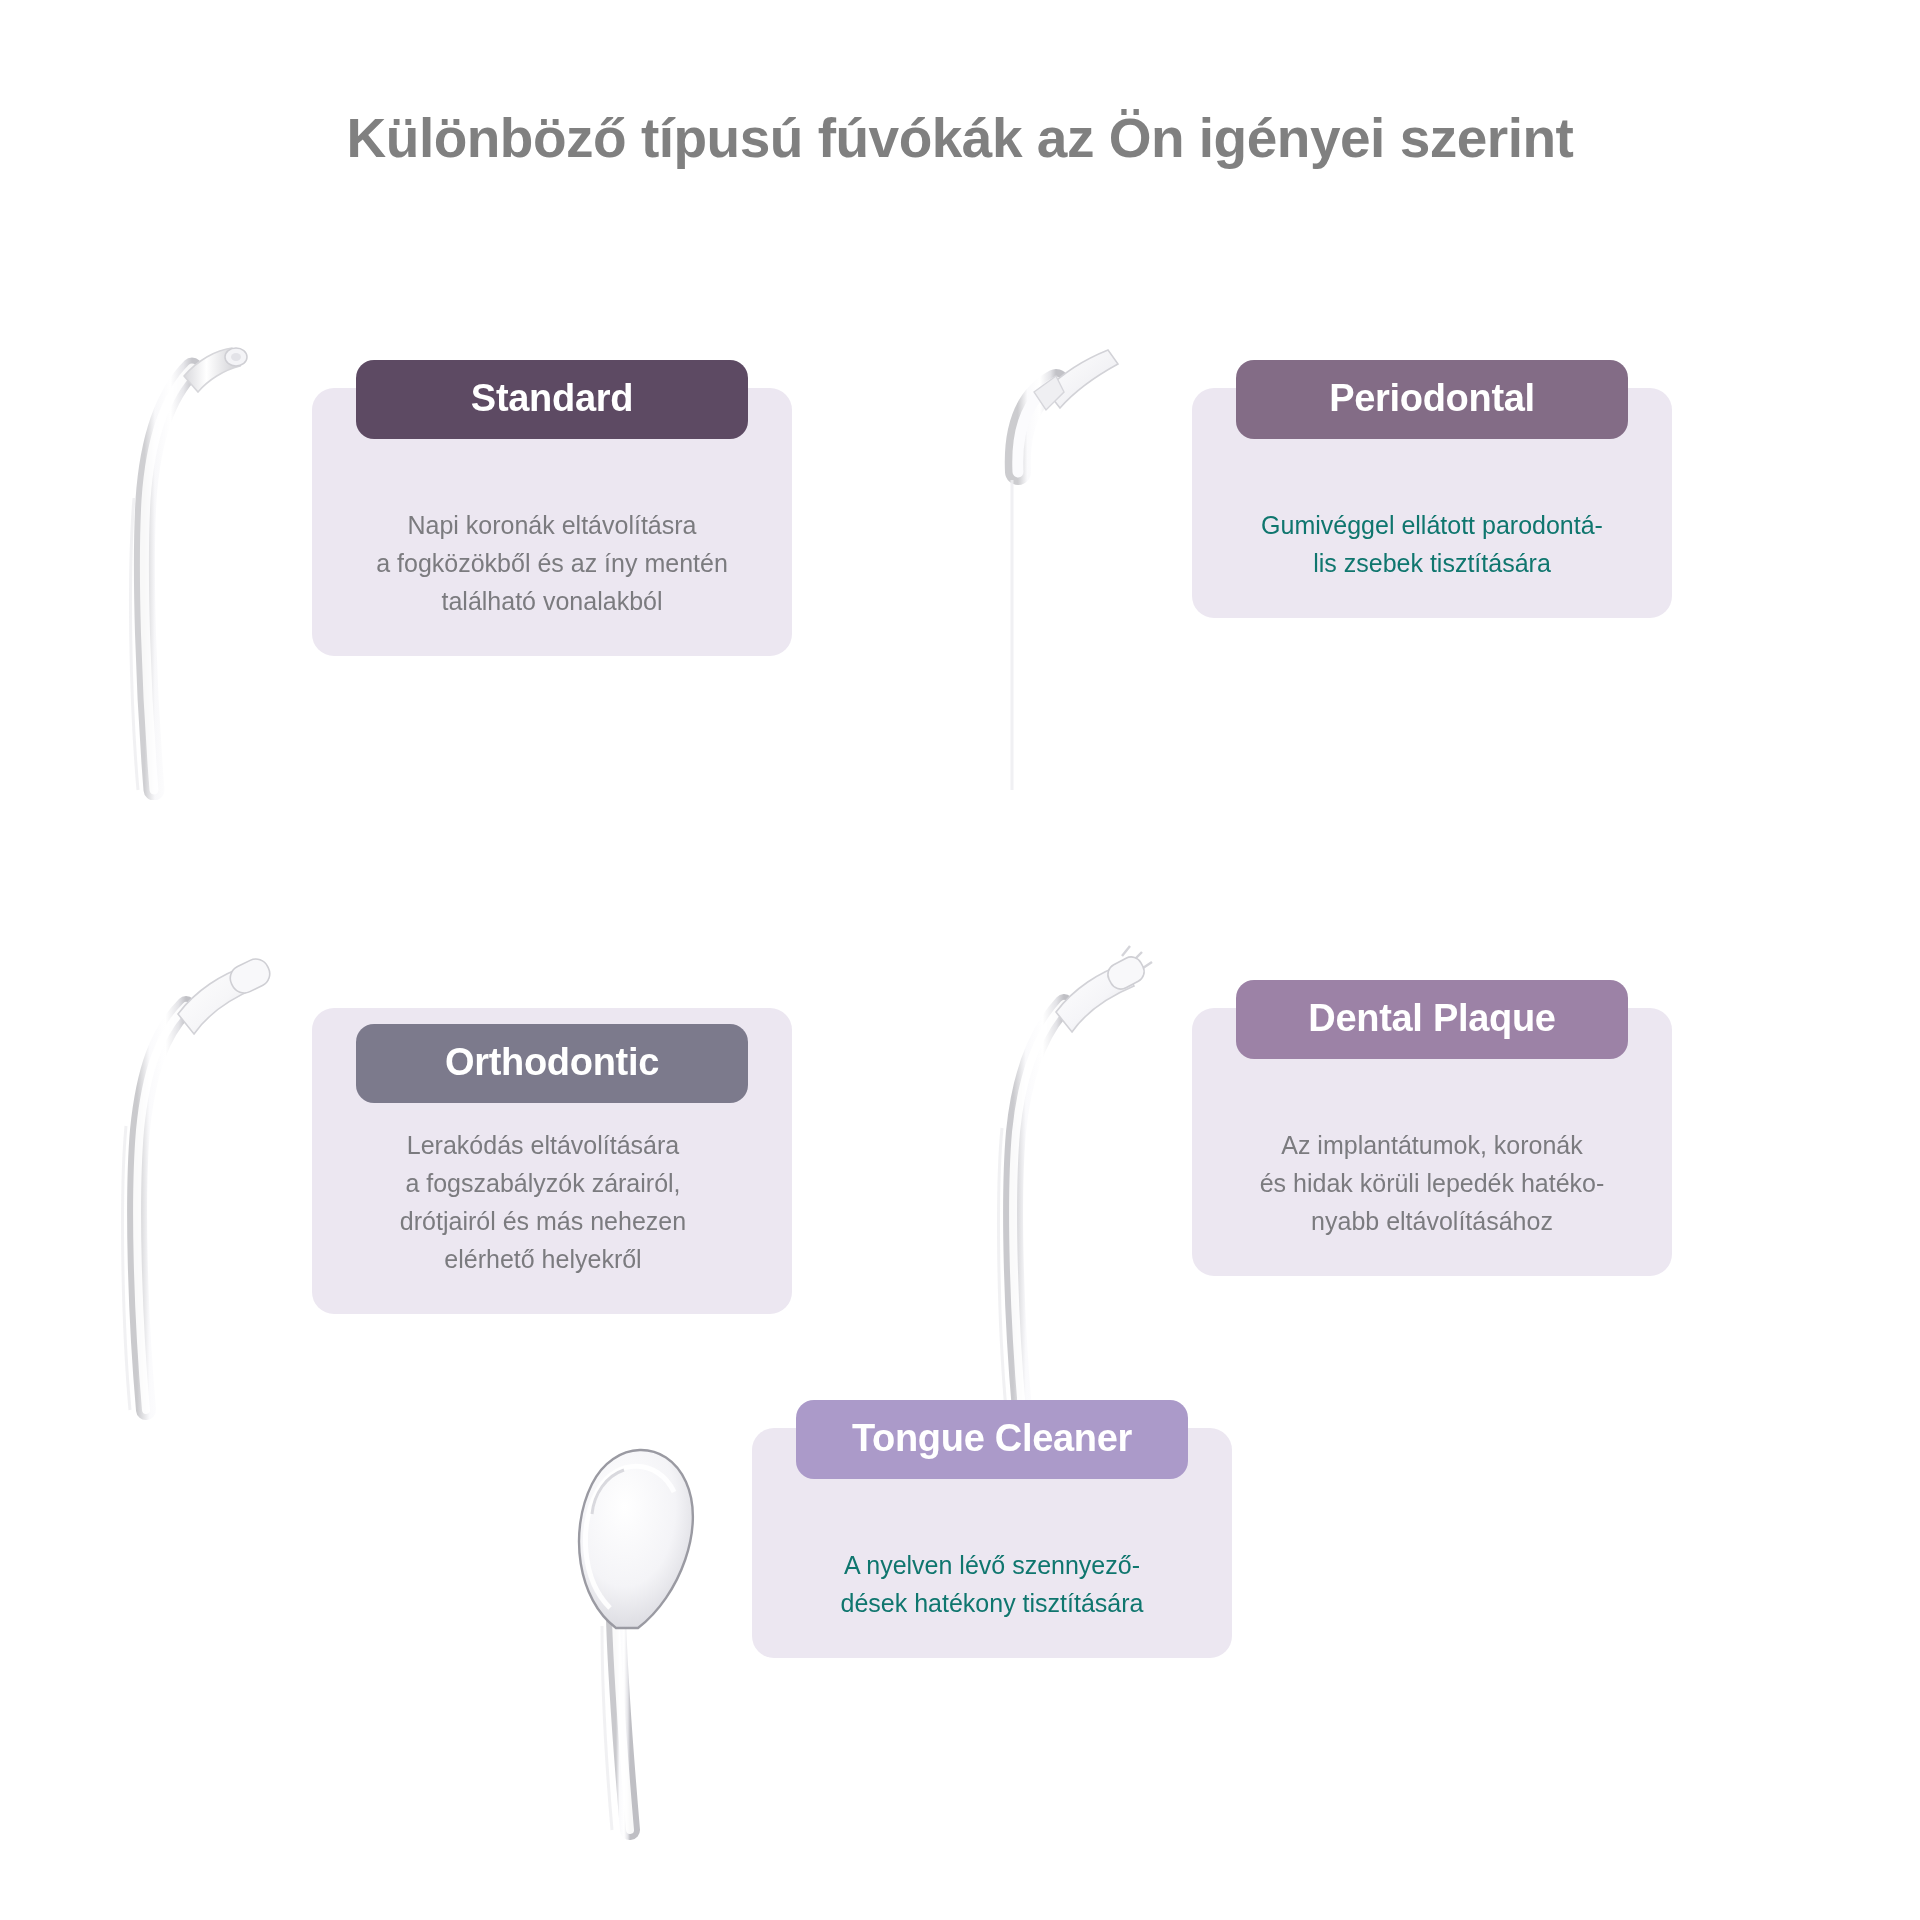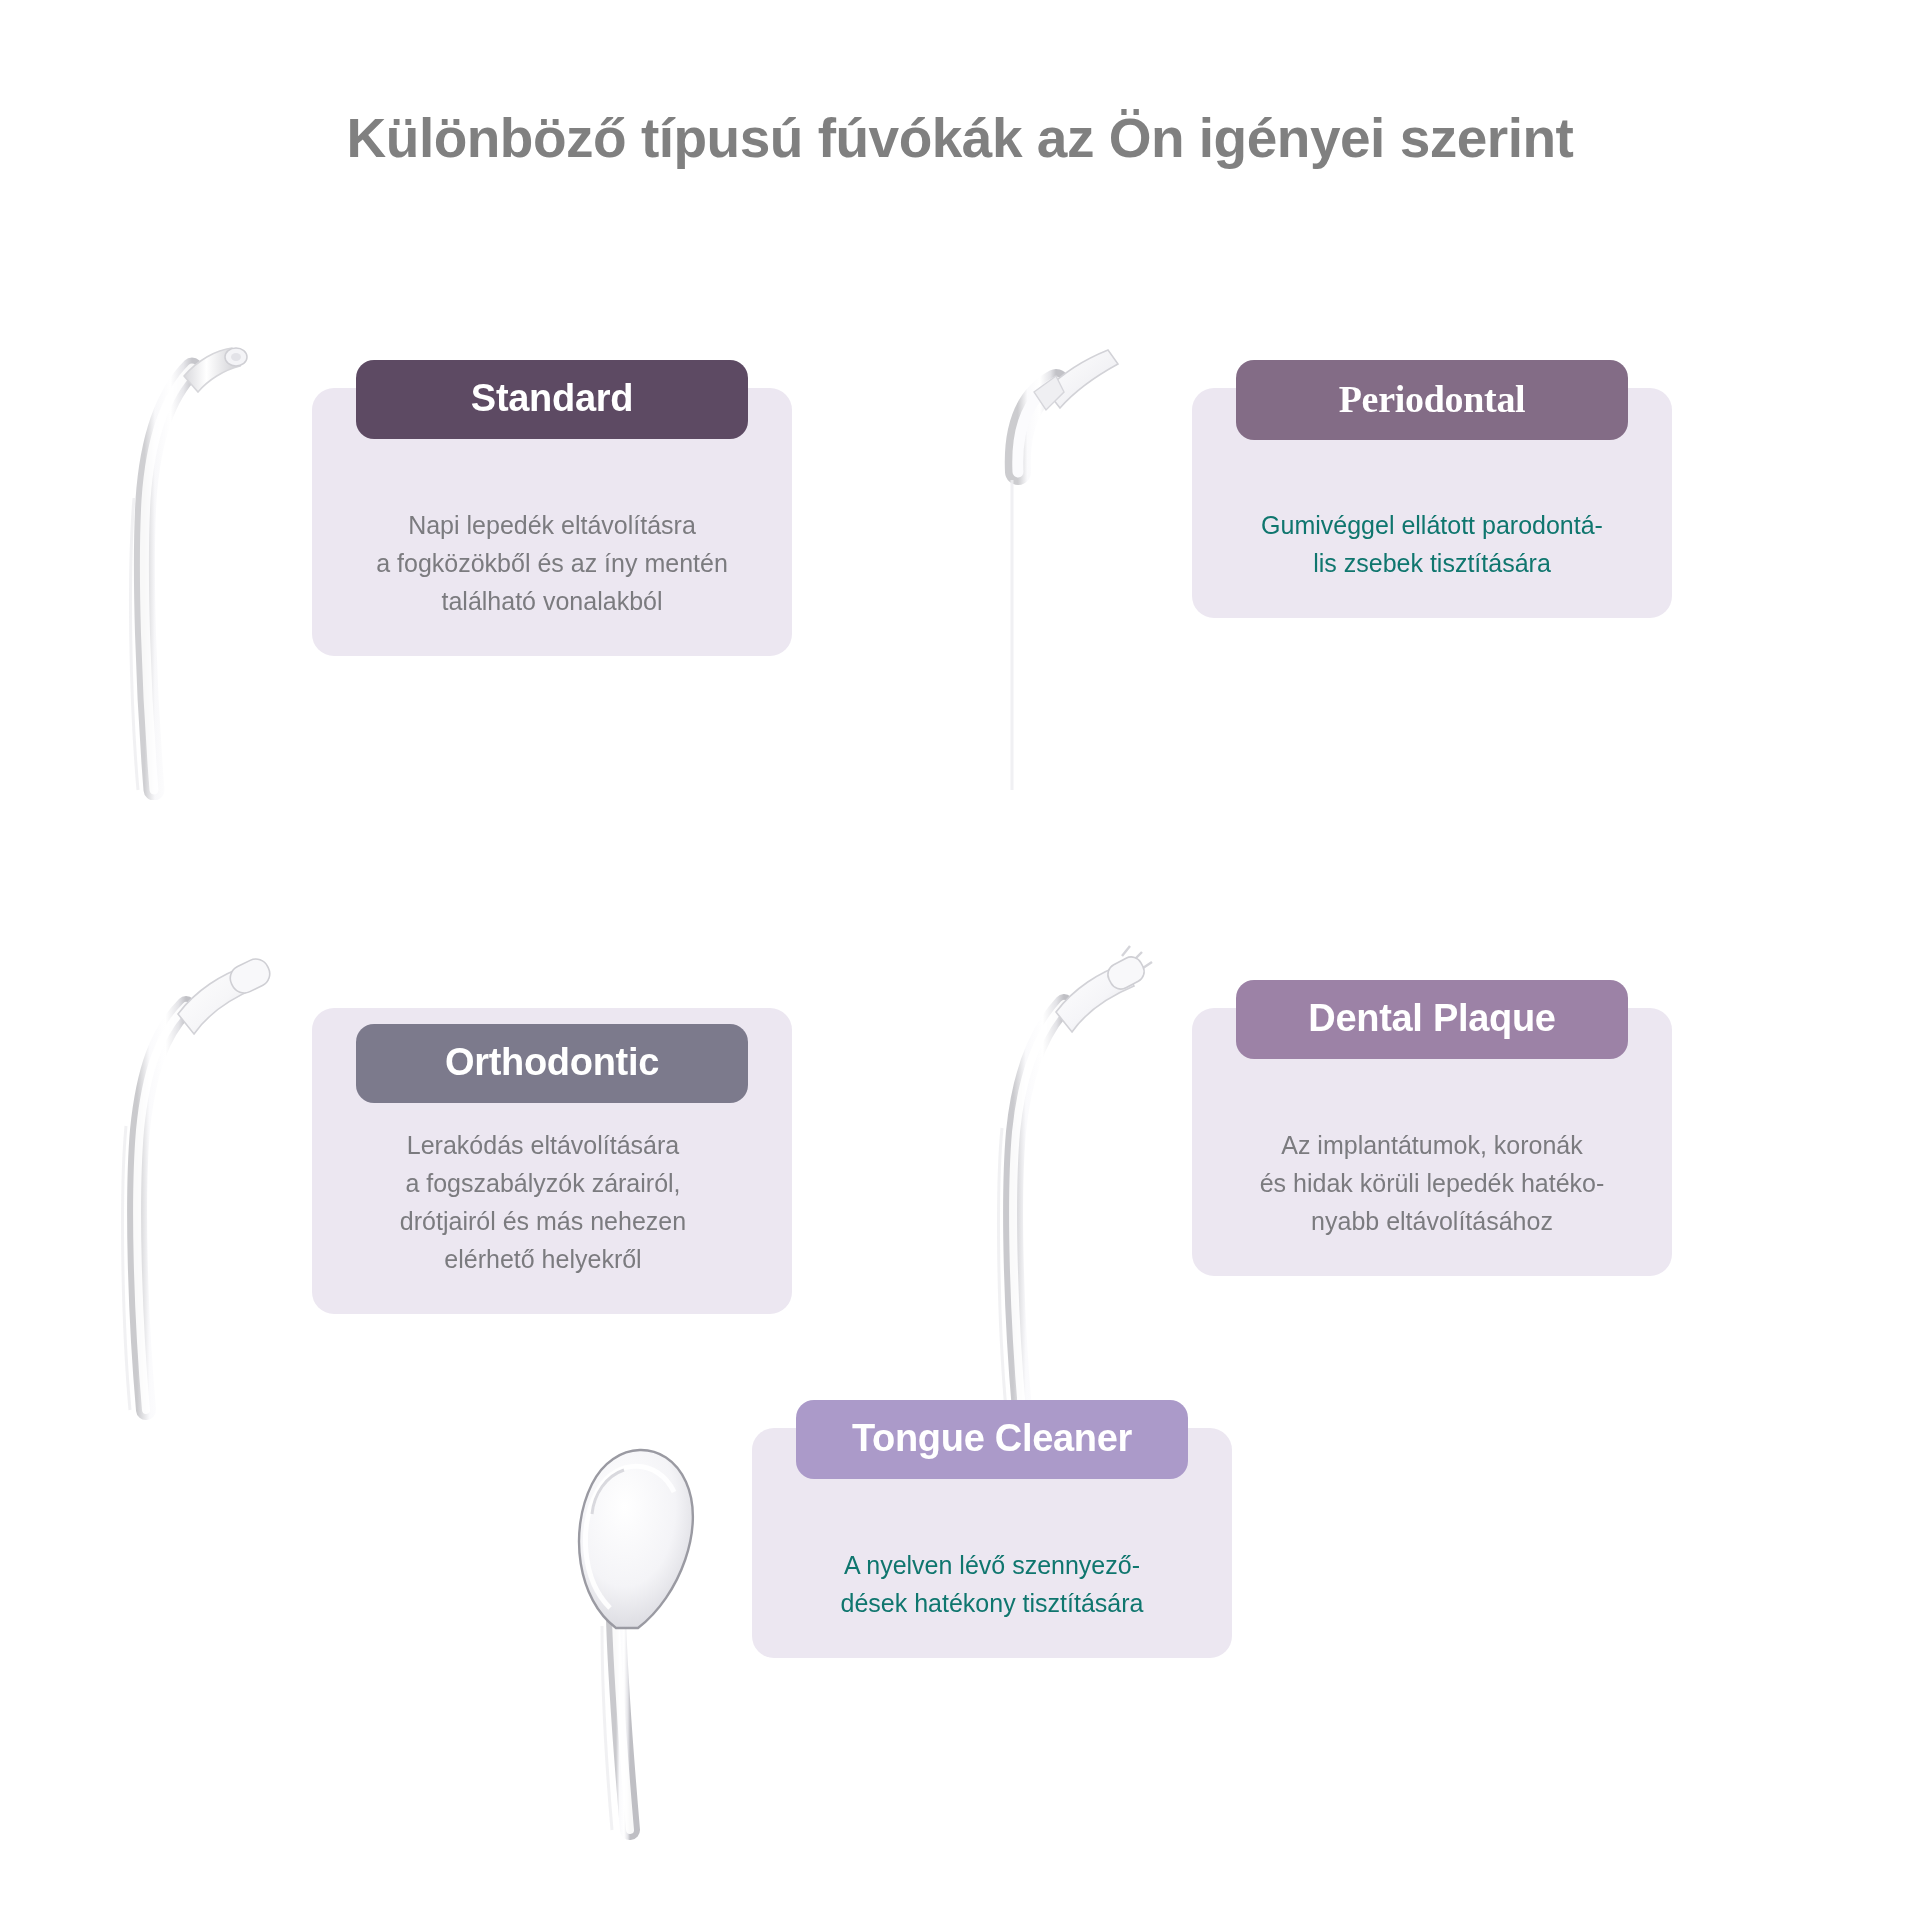--- a/index.html
+++ b/index.html
@@ -99,21 +99,21 @@
     color: #ffffff;
     font-size: 38px;
     font-weight: bold;
     text-align: center;
     letter-spacing: -0.3px;
     white-space: nowrap;
   }
 
   
   .cell-standard  .badge { background: #5d4a63; }
-  .cell-perio     .badge { background: #836c86; font-family: Liberation Serif, serif; }
+  .cell-perio     .badge { background: #836c86; }
   .cell-ortho     .badge { background: #7c7a8c; }
   .cell-plaque    .badge { background: #9c82a6; }
   .cell-tongue    .badge { background: #ab9ac9; }
 
   
   .row-2 .card { top: 8px; }
 
   
   .row-3 .cell { width: 880px; }
 </style>
@@ -147,21 +147,21 @@
           <path d="M74 470 C66 370 62 250 66 180 C70 120 84 76 112 48" stroke="#ffffff" stroke-width="9" fill="none" stroke-linecap="round" opacity="0.85"></path>
           <path d="M104 56 C118 40 136 30 152 28 L160 46 C144 50 128 60 118 72 Z" fill="url(#gStdTip)" stroke="#d6d6da" stroke-width="1.5"></path>
           <ellipse cx="156" cy="37" rx="11" ry="9" fill="#f4f4f7" stroke="#cfcfd4" stroke-width="1.5"></ellipse>
           <ellipse cx="156" cy="37" rx="5" ry="4" fill="#e3e3e8"></ellipse>
           <path d="M58 470 C50 380 48 250 54 178" stroke="#ededf0" stroke-width="3" fill="none" opacity="0.8"></path>
         </svg>
       </div>
 
       <div class="card" style="background: rgb(236, 231, 241);">
         <div class="badge" style="background: rgb(93, 74, 99);">Standard</div>
-        <div class="card-body" style="color: rgb(123, 123, 127);">Napi lepedék eltávolításra
+        <div class="card-body" style="color: rgb(123, 123, 127);">Napi koronák eltávolításra
 a fogközökből és az íny mentén
 található vonalakból</div>
       </div>
     </div>
 
     <div class="cell cell-perio">
       <div class="nozzle-art">
         <svg viewBox="0 0 260 480" xmlns="http://www.w3.org/2000/svg">
           <defs>
             <linearGradient id="gPer" x1="0" y1="0" x2="1" y2="0">

